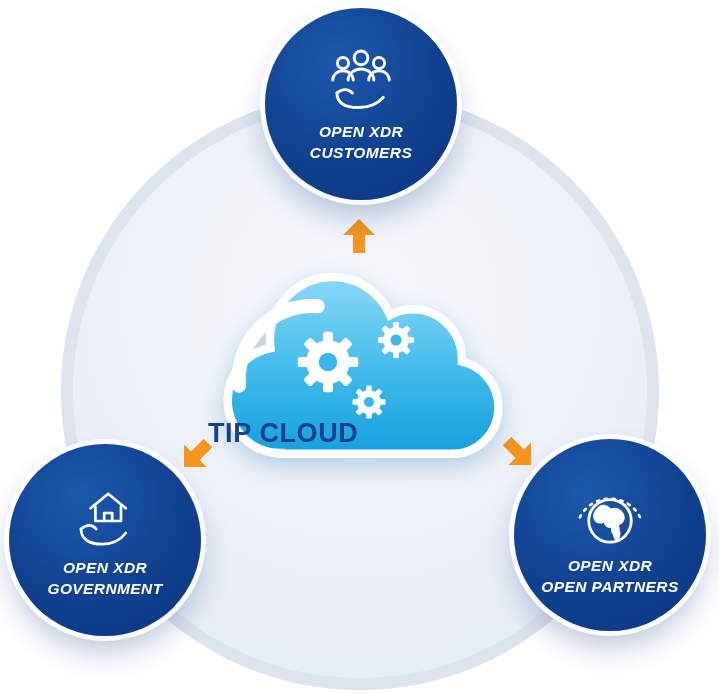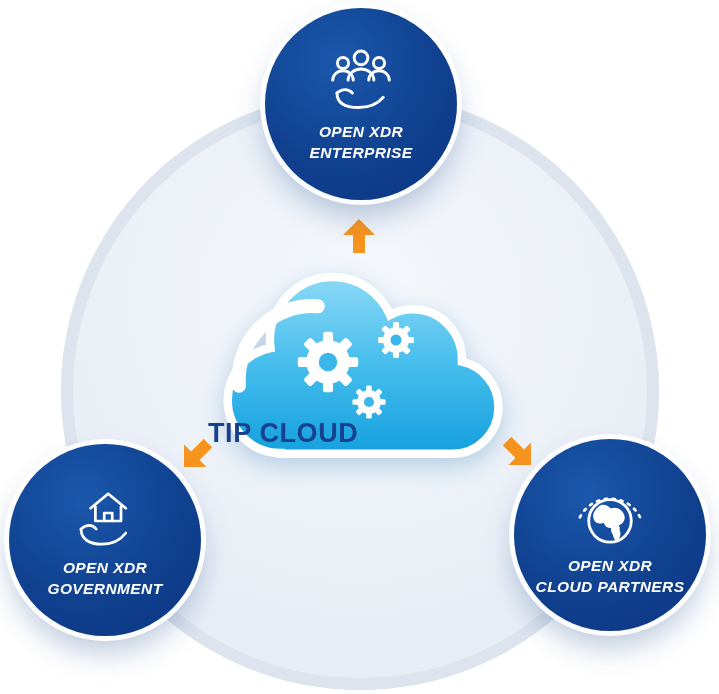--- a/index.html
+++ b/index.html
@@ -133,21 +133,21 @@
         <circle cx="69" cy="21" r="6.5"></circle>
         <path d="M57,41 a12,11 0 0 1 24,0"></path>
         <circle cx="48" cy="15" r="8"></circle>
         <path d="M33,41 a15,13 0 0 1 30,0"></path>
         <path d="M20,56 c0,12 10,17 25,17 c13,0 23,-5 29,-12"></path>
         <path d="M20,56 c6,-5 13,-5 18,0"></path>
       </g>
     </svg>
     <div class="node-label">
       <span>OPEN XDR</span>
-      <span>ENTERPRISE</span>
+      <span>CUSTOMERS</span>
     </div>
   </div>
 
   <div class="node node-left">
     <svg class="node-icon" viewBox="0 0 96 90">
       <g fill="none" stroke="#ffffff" stroke-width="3.4" stroke-linecap="round" stroke-linejoin="round">
         <path d="M30,34 L52,16 L74,34"></path>
         <path d="M36,32 V50 H68 V32"></path>
         <path d="M47,50 V40 h10 v10"></path>
         <path d="M18,60 c0,13 11,19 26,19 c13,0 24,-6 30,-14"></path>
@@ -166,17 +166,17 @@
         <path d="M14,50 A38,38 0 0 1 82,50" stroke-width="3" stroke-dasharray="2.5,6.5"></path>
         <circle cx="48" cy="54" r="24" stroke-width="3.2"></circle>
       </g>
       <g fill="#ffffff">
         <path d="M38,36 c-7,4 -11,11 -8,17 c2,4 7,5 11,3 c1,4 4,6 8,6 c0,5 2,9 6,10 c4,-4 5,-9 3,-13 c5,-2 8,-7 6,-12 c-3,-7 -10,-9 -15,-7 c-3,-3 -7,-5 -11,-4 z"></path>
         <path d="M53,64 c-3,5 -1,10 2,13 c4,-2 6,-8 4,-12 z"></path>
       </g>
     </svg>
     <div class="node-label">
       <span>OPEN XDR</span>
-      <span>CLOUD PARTNERS</span>
+      <span>OPEN PARTNERS</span>
     </div>
   </div>
 
 </div>
 
 </body></html>

